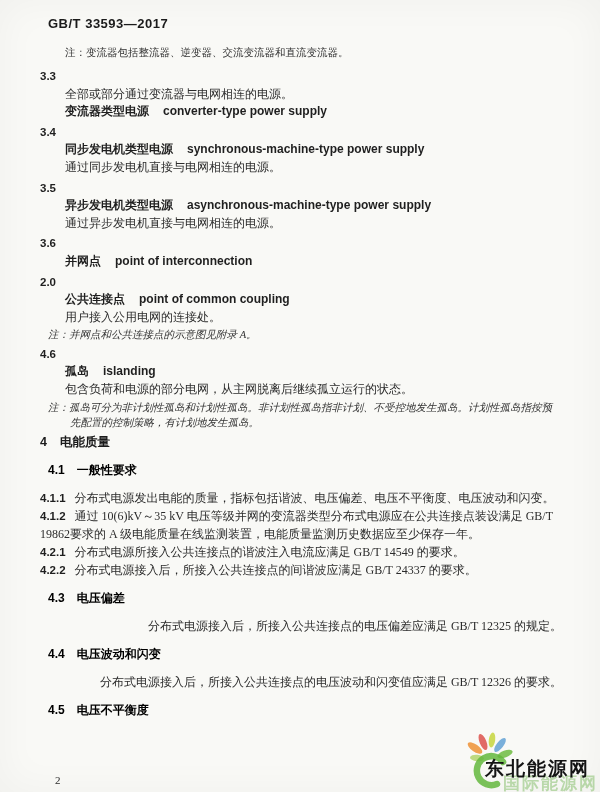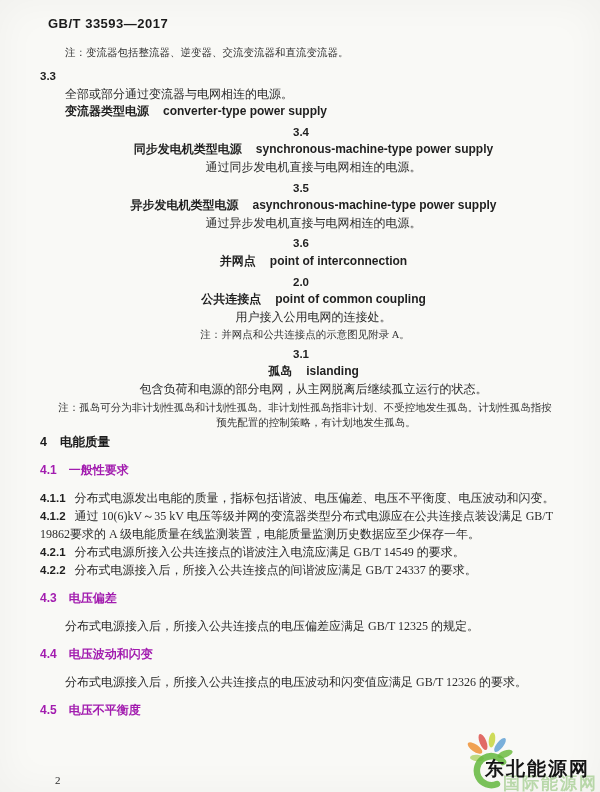--- a/index.html
+++ b/index.html
@@ -15,47 +15,47 @@
   .doc-header{
     font-family:"Liberation Sans",sans-serif;font-weight:bold;
     font-size:13px;color:#1b1b1b;letter-spacing:.5px;line-height:16px;margin:8px;
   }
   .top-note{
     margin:13px 0 0 0;padding-left:25px;
     font-size:10.5px;line-height:15px;color:#333;
   }
   .terms{margin-top:8px;}
   .term-block{margin:0;}
-  .term-block + .term-block{margin-top:3px;text-align:center;}
+  .term-block + .term-block{margin-top:3px;}
   .line{margin:0;line-height:17.6px;font-size:12px;}
   .num{font-family:"Liberation Sans",sans-serif;font-weight:bold;font-size:11.5px;color:#1f1f1f;}
   .term{font-family:"Liberation Sans",sans-serif;font-weight:bold;padding-left:25px;font-size:12px;color:#1f1f1f;}
   .term .en{margin-left:14px;}
   .def{padding-left:25px;}
   .def.wrap{padding-left:0;text-indent:25px;}
   .note{
     font-size:10.5px;line-height:15.5px;color:#333;
-    padding-left:30px;text-indent:-22px;margin:1px 8px;
+    padding-left:30px;text-indent:-22px;margin:1px 0;font-style:italic;
   }
   .ch-title{
     margin:2px 0 0 0;font-family:"Liberation Sans",sans-serif;
     font-weight:bold;font-size:12.5px;color:#1b1b1b;line-height:18px;
   }
   .ch-title .t{margin-left:13px;}
   .sec-h{
-    margin:11px 0 10px 0;font-family:"Liberation Sans",sans-serif;
-    font-weight:bold;font-size:12px;color:#a21caf;line-height:17px;
+    margin:11px 0 10px 8px;font-family:"Liberation Sans",sans-serif;
+    font-weight:bold;font-size:12px;color:#000000;line-height:17px;
   }
   .sec-h .t{margin-left:12px;}
   .item{margin:0;line-height:18px;font-size:12px;}
   .item .inum{
     font-family:"Liberation Sans",sans-serif;font-weight:bold;
     font-size:11.5px;margin-right:9px;color:#1f1f1f;
   }
-  .sec-body{margin:9px 0;font-size:12px;line-height:18px;text-indent:25px;}
+  .sec-body{margin:9px 0;font-size:12px;line-height:18px;text-indent:25px;text-align:right;}
   .page-num{
     position:absolute;left:55px;bottom:6px;
     font-size:11px;color:#2b2b2b;
   }
   
   .watermark{position:absolute;right:0;bottom:0;width:167px;height:72px;pointer-events:none;}
   .wm-sub{
     position:absolute;left:70px;top:52px;z-index:1;
     font-family:"Liberation Sans",sans-serif;font-weight:bold;
     font-size:17px;letter-spacing:2px;color:rgba(134,191,110,0.55);
@@ -115,21 +115,21 @@
       <div class="term-block">
         <p class="line num">2.0</p>
         <p class="line term">
           <span>公共连接点</span><span class="en">point of common coupling</span>
         </p>
         <p class="line def">用户接入公用电网的连接处。</p>
         <p class="note">注：并网点和公共连接点的示意图见附录 A。</p>
       </div>
 
       <div class="term-block">
-        <p class="line num">3.1</p>
+        <p class="line num">4.6</p>
         <p class="line term">
           <span>孤岛</span><span class="en">islanding</span>
         </p>
         <p class="line def">包含负荷和电源的部分电网，从主网脱离后继续孤立运行的状态。</p>
         <p class="note">注：孤岛可分为非计划性孤岛和计划性孤岛。非计划性孤岛指非计划、不受控地发生孤岛。计划性孤岛指按预先配置的控制策略，有计划地发生孤岛。</p>
       </div>
 
     </div>
 
     <h2 class="ch-title">

